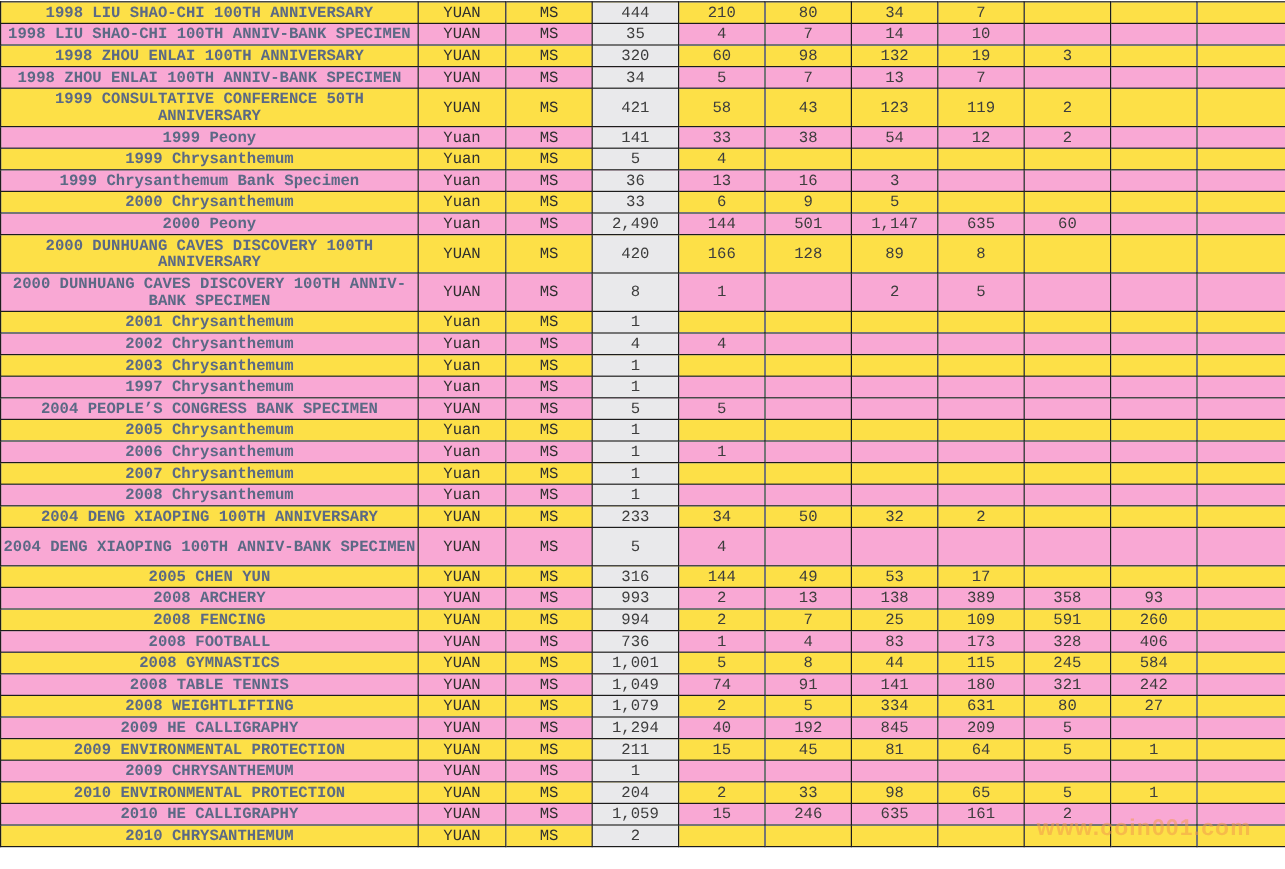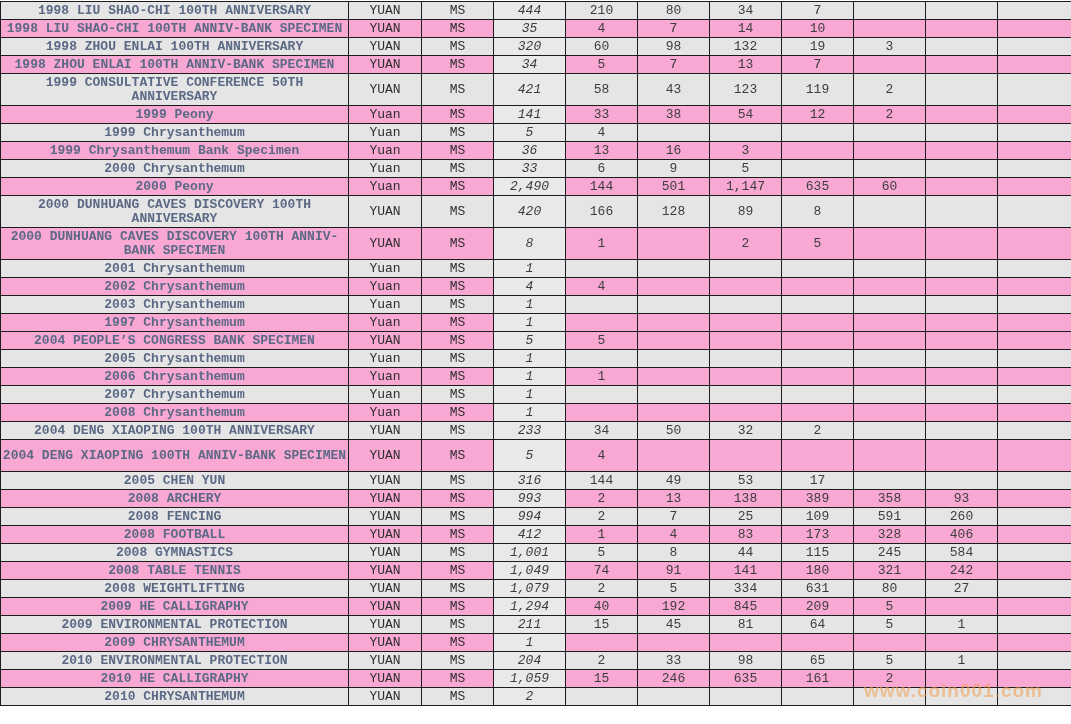--- a/index.html
+++ b/index.html
@@ -2,27 +2,27 @@
 <html><head>
 <meta charset="utf-8">
 <style>
   html,body{margin:0;padding:0;background:#fff;}
   body{width:1071px;height:724px;overflow:hidden;position:relative;
        font-family:"Liberation Mono","DejaVu Sans Mono",monospace;}
   .page{position:relative;padding-top:1px;}
   table{border-collapse:collapse;table-layout:fixed;width:1071px;}
   td{border:1px solid #1c1c1c;padding:0;text-align:center;vertical-align:middle;
      font-size:13px;color:#3d3d3d;white-space:nowrap;overflow:hidden;line-height:15px;}
-  tr{height:18px;background:#e5e5e5;}
+  tr{height:18px;background:#fde047;}
   tr.alt{background:#f9a8d4;}
   tr.tall{height:32px;}
   tr.tall td.name{white-space:normal;line-height:14px;}
   td.name{color:#5b6985;font-weight:bold;cursor:pointer;}
   td.cur,td.grade{color:#2e2e2e;}
-  td.total{background:#e9e9eb;font-style:italic;}
+  td.total{background:#e9e9eb;}
   .watermark{position:absolute;left:864px;top:680px;width:200px;
      font-family:"Liberation Sans","DejaVu Sans",sans-serif;font-weight:bold;
      font-size:19px;letter-spacing:1px;color:rgba(243,156,77,0.55);
      pointer-events:none;z-index:5;}
 </style>
 </head>
 <body>
 
 <div class="page">
   <table>
@@ -375,21 +375,21 @@
     <td class="val">25</td>
     <td class="val">109</td>
     <td class="val">591</td>
     <td class="val">260</td>
     <td class="val"></td>
   </tr>
         <tr class="alt">
     <td class="name">2008 FOOTBALL</td>
     <td class="cur">YUAN</td>
     <td class="grade">MS</td>
-    <td class="val total">412</td>
+    <td class="val total">736</td>
     <td class="val">1</td>
     <td class="val">4</td>
     <td class="val">83</td>
     <td class="val">173</td>
     <td class="val">328</td>
     <td class="val">406</td>
     <td class="val"></td>
   </tr>
         <tr>
     <td class="name">2008 GYMNASTICS</td>

